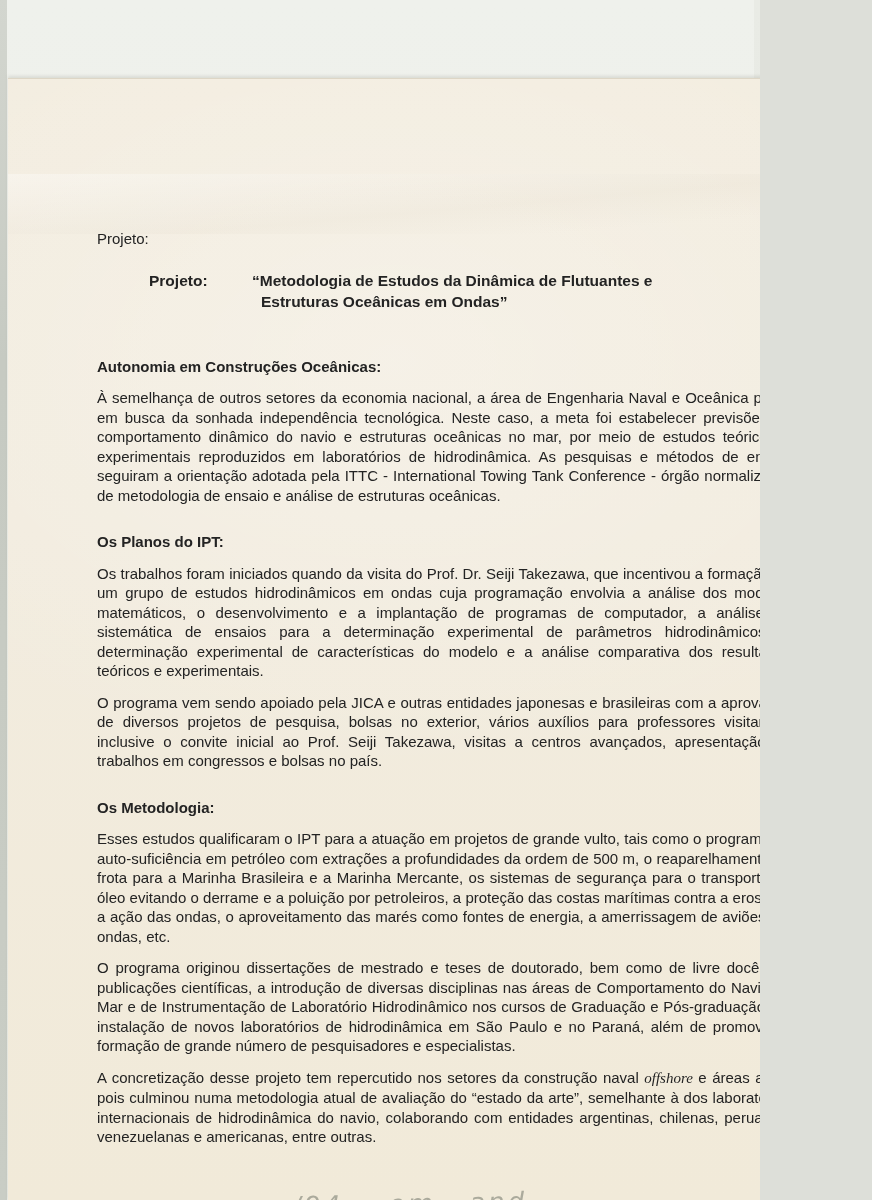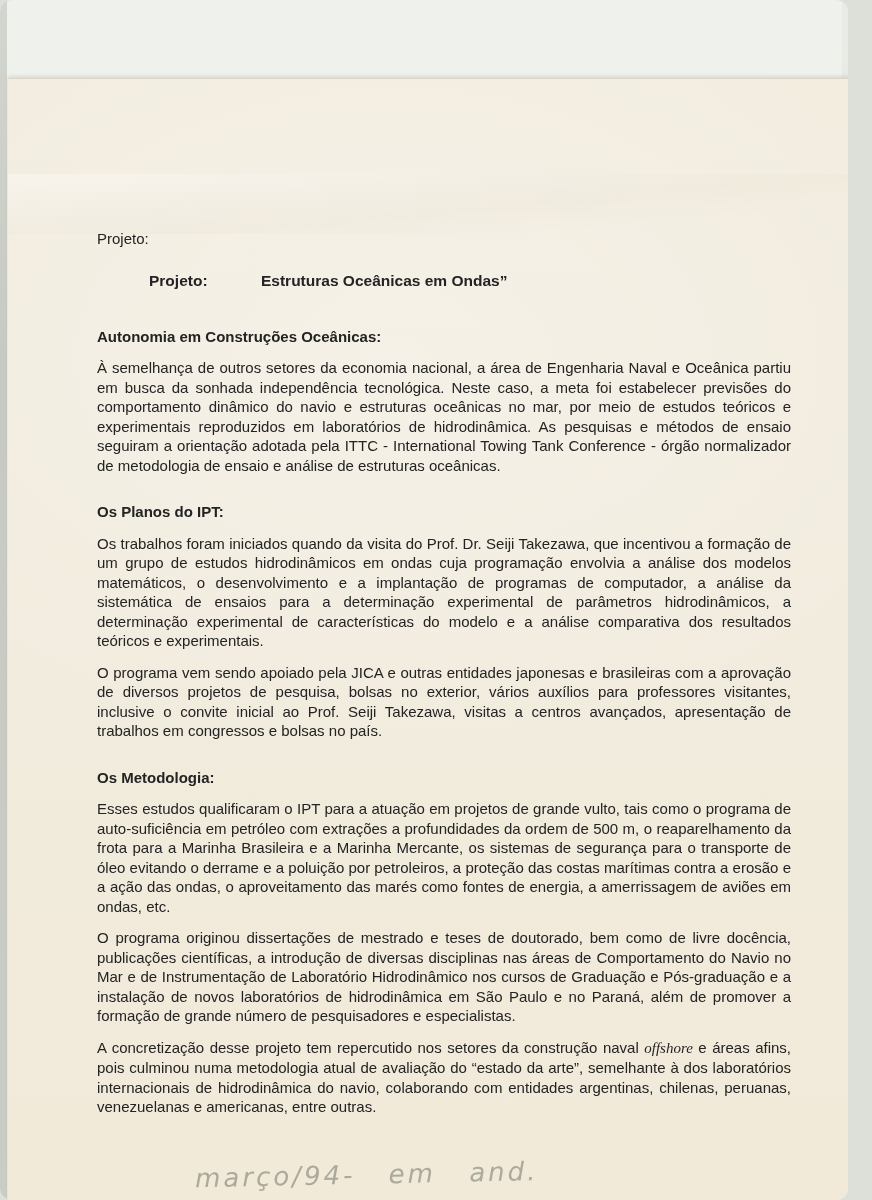--- a/index.html
+++ b/index.html
@@ -2,26 +2,25 @@
 <html lang="pt"><head>
 <meta charset="utf-8">
 <style>
   html, body {
     margin: 0;
     padding: 0;
     background: #dddfd9;
   }
   .scan {
     position: relative;
-    width: 848px;
+    width: 760px;
     height: 1200px;
     background: linear-gradient(180deg, #eff1ec 0%, #edefe9 60%, #eaece6 100%);
     overflow: hidden;
     font-family: "Liberation Sans", "DejaVu Sans", sans-serif;
-    border-radius: 12px;
   }
   
   .edge-left {
     position: absolute;
     left: 0; top: 0; bottom: 0;
     width: 7px;
     background: linear-gradient(180deg, #d3d6cf 0%, #c6cac2 30%, #c9cdc5 100%);
   }
   .edge-right {
     position: absolute;
@@ -74,21 +73,21 @@
   .title-text .line2 {
     padding-left: 9px;
   }
   h2.sec-heading {
     font-size: 15px;
     line-height: 19.5px;
     font-weight: bold;
     margin: 27px 0 0 0;
   }
   h2.first-heading {
-    margin-top: 36px;
+    margin-top: 45px;
   }
   p.body-par {
     margin: 12px 0 0 0;
     text-align: justify;
   }
   .italic { font-style: italic; font-family: Liberation Serif, serif; }
   .handwriting {
     margin: 46px 0 0 98px;
     font-family: "DejaVu Sans", sans-serif;
     font-style: italic;
@@ -108,20 +107,21 @@
   <div class="edge-right"></div>
 
   <div class="paper">
     <div class="content">
 
       <p class="top-label">Projeto:</p>
 
       <div class="title-block">
         <span class="title-label">Projeto:</span>
         <div class="title-text">
+          <div class="line1">“Metodologia de Estudos da Dinâmica de Flutuantes e</div>
           <div class="line2">Estruturas Oceânicas em Ondas”</div>
         </div>
       </div>
 
       <h2 class="sec-heading first-heading">Autonomia em Construções Oceânicas:</h2>
       <p class="body-par">À semelhança de outros setores da economia nacional, a área de Engenharia Naval e Oceânica partiu em busca da sonhada independência tecnológica. Neste caso, a meta foi estabelecer previsões do comportamento dinâmico do navio e estruturas oceânicas no mar, por meio de estudos teóricos e experimentais reproduzidos em laboratórios de hidrodinâmica. As pesquisas e métodos de ensaio seguiram a orientação adotada pela ITTC - International Towing Tank Conference - órgão normalizador de metodologia de ensaio e análise de estruturas oceânicas.</p>
 
       <h2 class="sec-heading">Os Planos do IPT:</h2>
       <p class="body-par">Os trabalhos foram iniciados quando da visita do Prof. Dr. Seiji Takezawa, que incentivou a formação de um grupo de estudos hidrodinâmicos em ondas cuja programação envolvia a análise dos modelos matemáticos, o desenvolvimento e a implantação de programas de computador, a análise da sistemática de ensaios para a determinação experimental de parâmetros hidrodinâmicos, a determinação experimental de características do modelo e a análise comparativa dos resultados teóricos e experimentais.</p>
       <p class="body-par">O programa vem sendo apoiado pela JICA e outras entidades japonesas e brasileiras com a aprovação de diversos projetos de pesquisa, bolsas no exterior, vários auxílios para professores visitantes, inclusive o convite inicial ao Prof. Seiji Takezawa, visitas a centros avançados, apresentação de trabalhos em congressos e bolsas no país.</p>

